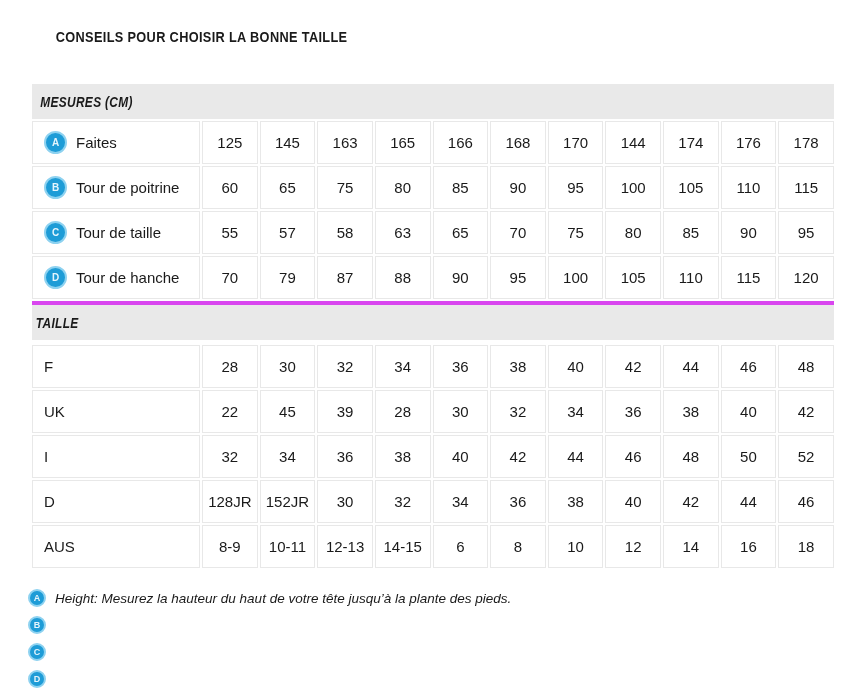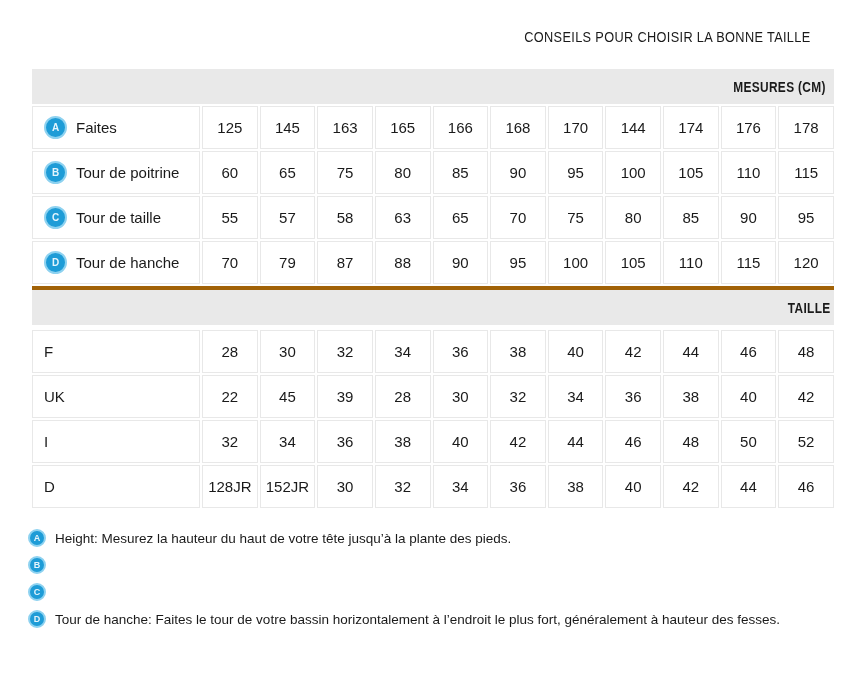--- a/index.html
+++ b/index.html
@@ -7,24 +7,24 @@
   body {
     width: 863px; height: 696px;
     background: #ffffff;
     color: var(--text, #1a1a1a);
     font-family: "Liberation Sans", sans-serif;
     overflow: hidden;
   }
   .wrap { padding: 20px 27px 0 30px; }
 
   h1 {
-    margin: 8px 0 22px 0;
-    text-align: right;
+    margin: 8px 0 37px 0;
+    text-align: left;
     font-size: 15px;
-    font-weight: normal;
+    font-weight: bold;
     color: var(--text, #1a1a1a);
   }
   .cond {
     display: inline-block;
     transform: scaleX(0.85);
     transform-origin: center;
     letter-spacing: 0.4px;
     white-space: nowrap;
   }
 
@@ -32,29 +32,30 @@
     width: 100%;
     table-layout: fixed;
     border-collapse: separate;
     border-spacing: 2px;
   }
   col.col-label { width: 168px; }
 
   .band td {
     background: var(--header-bg, #e9e9e9);
     height: 35px;
-    text-align: right;
+    text-align: left;
     vertical-align: middle;
     font-size: 14px;
     font-weight: bold;
     border: none;
     padding: 0;
+    font-style: italic;
   }
   .band-mid td {
-    border-top: 4px solid #a16207;
+    border-top: 4px solid #d946ef;
     border-bottom: 3px solid #ffffff;
     height: 42px;
   }
 
   td.label-cell, td.value-cell {
     background: #ffffff;
     border: 1px solid var(--border, #e8e8e8);
     height: 43px;
     font-size: 15px;
     vertical-align: middle;
@@ -83,21 +84,21 @@
 
   .footnotes { margin-top: 19px; margin-left: -2px; }
   .footnote {
     display: flex;
     align-items: center;
     gap: 9px;
     margin-bottom: 9px;
     font-size: 13.5px;
     color: var(--text, #1a1a1a);
   }
-  .footnote-text { white-space: nowrap; }
+  .footnote-text { white-space: nowrap; font-style: italic; }
 </style>
 </head>
 <body>
 
 <div class="wrap">
 
   <h1><span class="cond">CONSEILS POUR CHOISIR LA BONNE TAILLE</span></h1>
 
   <table class="chart">
     <colgroup>
@@ -261,34 +262,51 @@
           <td class="value-cell">152JR</td>
           <td class="value-cell">30</td>
           <td class="value-cell">32</td>
           <td class="value-cell">34</td>
           <td class="value-cell">36</td>
           <td class="value-cell">38</td>
           <td class="value-cell">40</td>
           <td class="value-cell">42</td>
           <td class="value-cell">44</td>
           <td class="value-cell">46</td>
+        </tr>
+        <tr>
+          <td class="label-cell">
+            <div class="label-wrap">
+              <span>AUS</span>
+            </div>
+          </td>
+          <td class="value-cell">8-9</td>
+          <td class="value-cell">10-11</td>
+          <td class="value-cell">12-13</td>
+          <td class="value-cell">14-15</td>
+          <td class="value-cell">6</td>
+          <td class="value-cell">8</td>
+          <td class="value-cell">10</td>
+          <td class="value-cell">12</td>
+          <td class="value-cell">14</td>
+          <td class="value-cell">16</td>
+          <td class="value-cell">18</td>
         </tr>
       </tbody>
   </table>
 
   <div class="footnotes" id="footnotes">
       <div class="footnote">
         <span class="badge badge-sm">A</span>
         <span class="footnote-text">Height: Mesurez la hauteur du haut de votre tête jusqu’à la plante des pieds.</span>
       </div>
       <div class="footnote">
         <span class="badge badge-sm">B</span>
       </div>
       <div class="footnote">
         <span class="badge badge-sm">C</span>
       </div>
       <div class="footnote">
         <span class="badge badge-sm">D</span>
-        <span class="footnote-text">Tour de hanche: Faites le tour de votre bassin horizontalement à l’endroit le plus fort, généralement à hauteur des fesses.</span>
       </div>
     </div>
 
 </div>
 
 </body></html>

